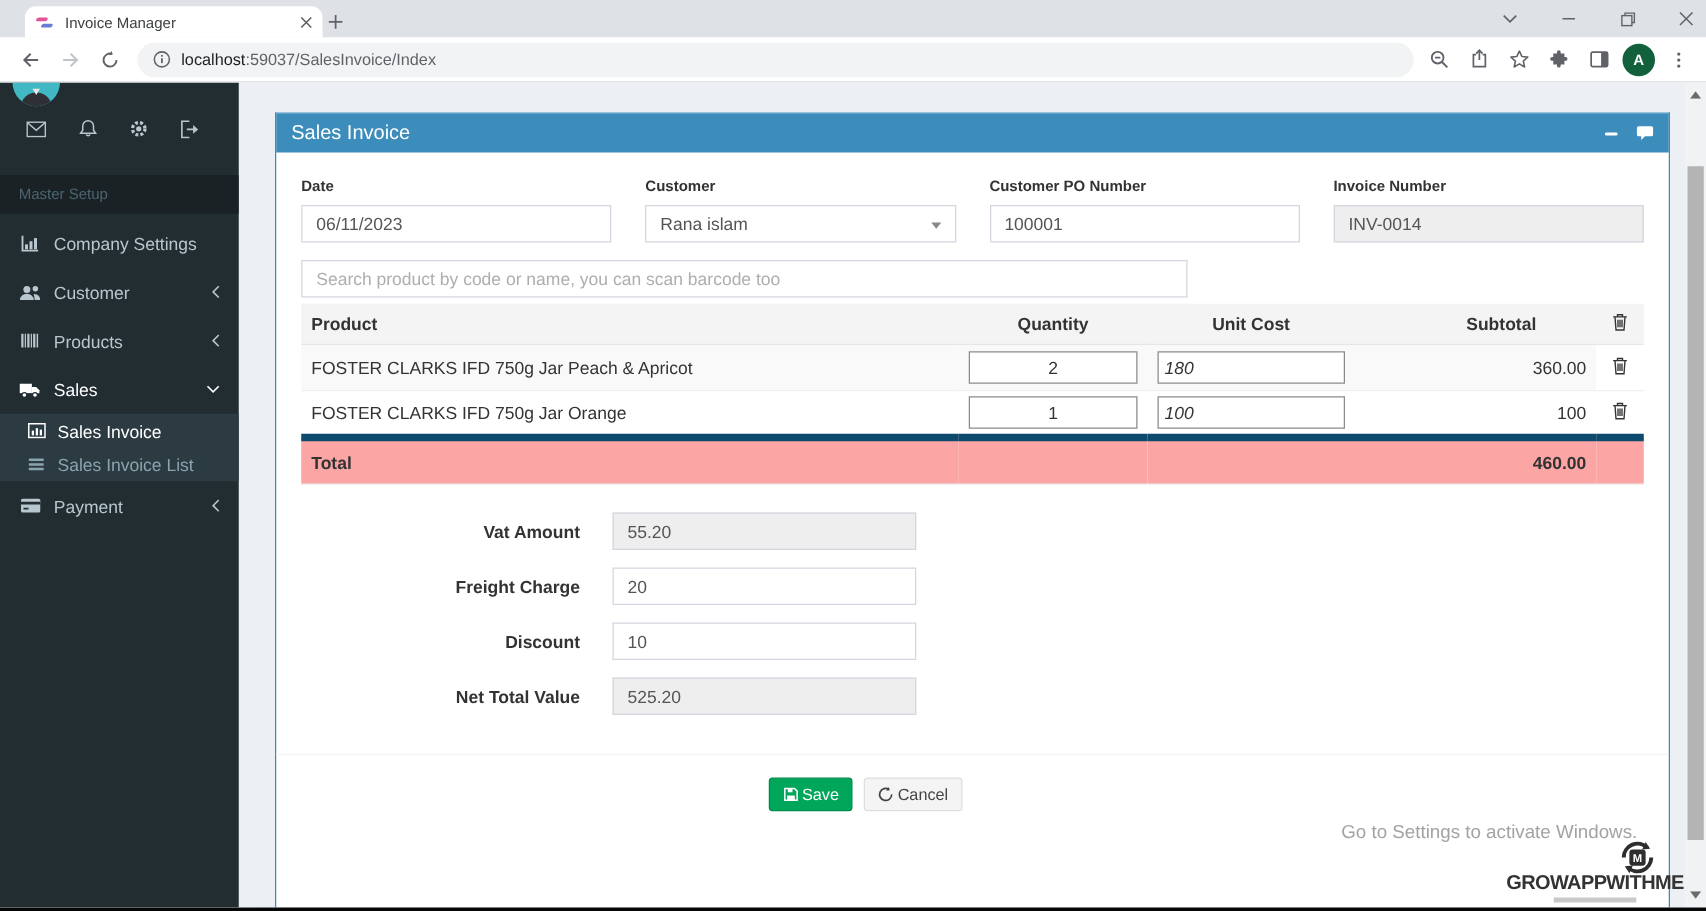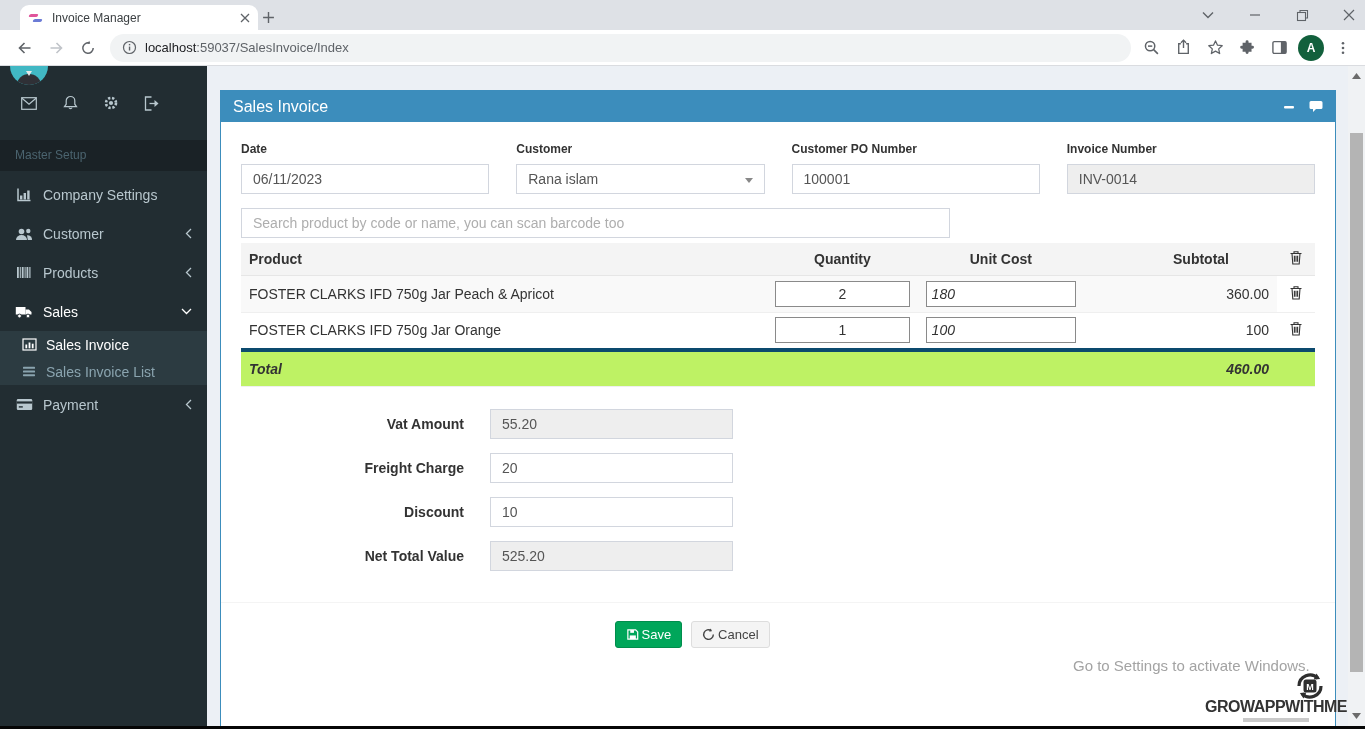--- a/index.html
+++ b/index.html
@@ -30,21 +30,21 @@
   .tool-right { display:flex; align-items:center; gap:4px; }
   .tool-right .icon-btn { width:28px; height:28px; border-radius:50%; }
   .profile-chip { width:26px; height:26px; border-radius:50%; background:#12603c; color:#fff;
     font-size:12px; display:flex; align-items:center; justify-content:center; font-weight:700; }
 
   
   .app { position:absolute; top:66px; left:0; right:0; height:660px; overflow:hidden; background:#ecf0f5; }
   .bottom-strip { position:absolute; left:0; right:0; bottom:0; height:3px; background:#060606; }
 
   
-  .sidebar { position:absolute; left:0; top:0; bottom:0; width:207px; background:#222d32; overflow:hidden; }
+  .sidebar { position:absolute; left:0; top:0; bottom:0; width:191px; background:#222d32; overflow:hidden; }
   .user-avatar { position:absolute; left:10px; top:-19px; width:38px; height:38px; border-radius:50%;
     background:#41b8c4; overflow:hidden; }
   .side-iconrow { position:absolute; top:29px; left:21px; display:flex; gap:25px; }
   .side-iconrow .icon-btn { width:16px; height:16px; color:#b8c7ce; }
   .menu-header { position:absolute; top:74px; left:0; right:0; height:31px; line-height:31px;
     background:#1a2226; color:#4b646f; font-size:12px; padding-left:15px; }
   .menu { position:absolute; top:109px; left:0; right:0; }
   .menu-item { height:39px; display:flex; align-items:center; gap:10px; padding:0 15px;
     font-size:14px; color:#b8c7ce; cursor:pointer; }
   .menu-item .mi { width:18px; display:flex; justify-content:center; color:#b8c7ce; }
@@ -83,21 +83,21 @@
   table.items th.th-product { text-align:left; }
   table.items th.th-sub { text-align:right; padding-right:48px; }
   table.items td { padding:4px 8px; border-bottom:1px solid #efefef; height:37px; }
   tr.row-odd td { background:#f9f9f9; }
   tr.row-even td { background:#fff; }
   td.del-cell, th.del-cell { width:38px; text-align:center; background:#fff !important; }
   th.del-cell { background:#f4f4f4 !important; }
   .qty-input { width:100%; height:26px; border:1px solid #8a8a8a; text-align:center; font-size:14px; color:#333; }
   .cost-input { width:100%; height:26px; border:1px solid #8a8a8a; text-align:left; padding:0 5px; font-size:14px; color:#333;font-style:italic; }
   td.sub-cell { text-align:right; padding-right:8px; }
-  tr.total-row td { background:#bef264; font-weight:700; border-top:4px solid #0c4a6e; height:37px;font-style:italic; }
+  tr.total-row td { background:#fca5a5; font-weight:700; border-top:6px solid #0c4a6e; height:37px; }
   td.total-val { text-align:right; padding-right:8px; }
   .trash-btn { border:none; background:none; cursor:pointer; color:#333; padding:0; }
 
   .totals { margin-top:22px; display:grid; grid-template-columns:1fr 1fr; column-gap:90px; }
   .field-row { display:grid; grid-template-columns:1fr 243px; column-gap:26px; align-items:center; margin-bottom:14px; }
   .field-row > label { text-align:right; font-weight:700; font-size:14px; color:#333; }
   .note-row { margin-top:88px; align-items:center; }
   .note-area { width:248px; height:46px; border:1px solid #d2d6de; resize:both; font-family:inherit;
     font-size:14px; padding:4px 8px; color:#555; }
 

